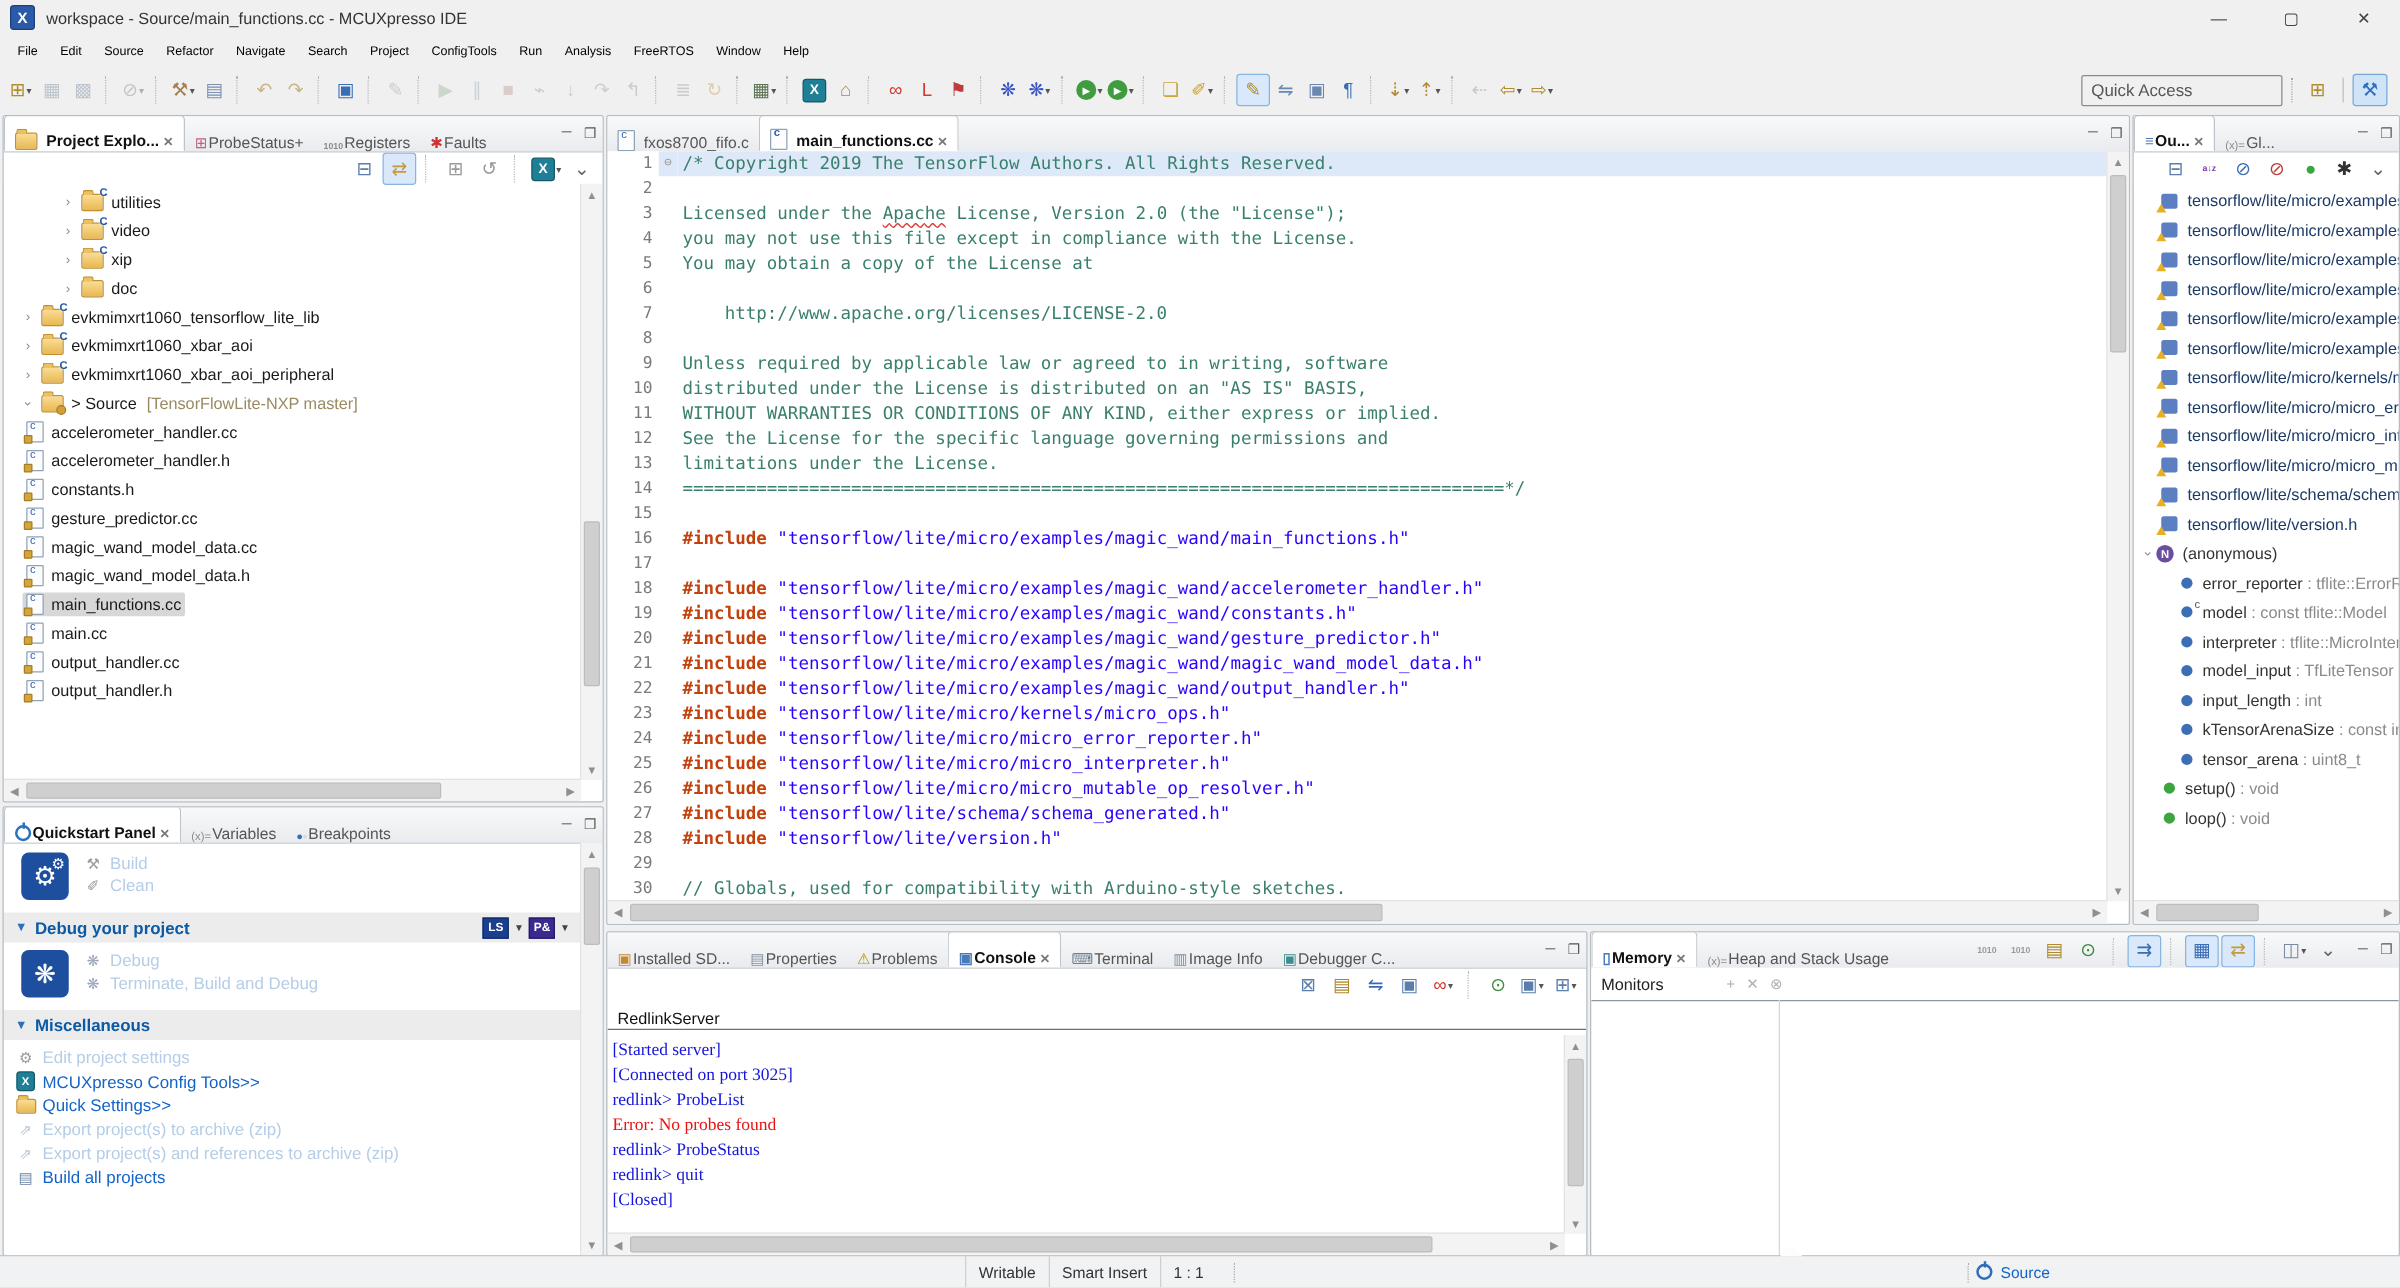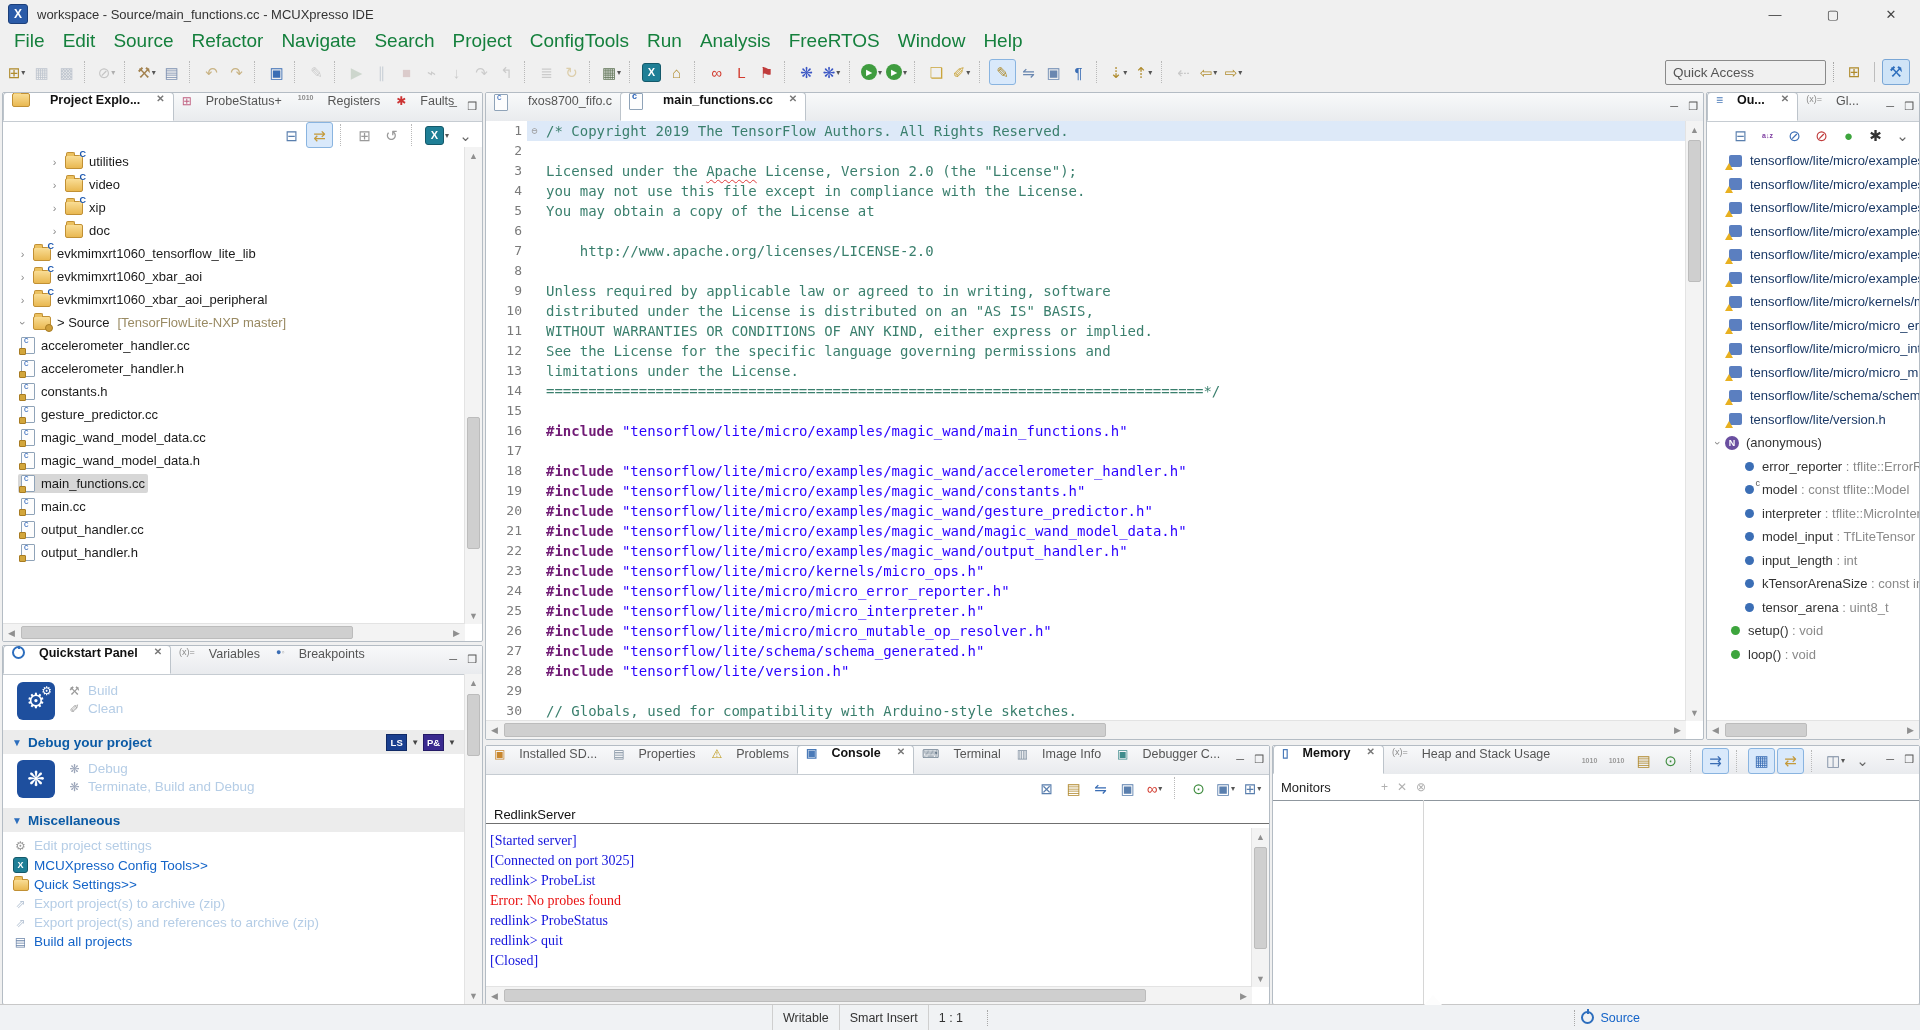--- a/index.html
+++ b/index.html
@@ -6,41 +6,41 @@
   #root{position:relative;width:1920px;height:1030px;background:#f0f0f0;overflow:hidden;
         font-family:"Liberation Sans",sans-serif;font-size:13px;color:#222;}
   
   .titlebar{position:absolute;left:0;top:0;right:0;height:28px;display:flex;align-items:center;padding-left:8px;background:#f0f0f0;}
   .xlogo{width:18px;height:18px;background:#2b5ba8;color:#fff;font-weight:bold;font-size:12px;display:flex;align-items:center;justify-content:center;border-radius:3px;border:1px solid #1c3f7a;flex:none;}
   .title-text{margin-left:9px;color:#333;font-size:13px;white-space:nowrap;}
   .wctl{margin-left:auto;display:flex;}
   .wbtn{width:58px;height:28px;display:flex;align-items:center;justify-content:center;color:#444;font-size:13px;}
   
   .menubar{position:absolute;top:28px;left:0;height:26px;display:flex;align-items:center;padding-left:5px;}
-  .menu-item{padding:3px 9px;color:#15803d;font-size:19px;white-space:nowrap;text-align:right;}
+  .menu-item{padding:3px 9px;color:#000000;font-size:10px;white-space:nowrap;text-align:right;}
   
   .toolbar{position:absolute;top:54px;left:0;right:0;height:36px;display:flex;align-items:center;padding-left:4px;}
   .tbtn{height:24px;min-width:21px;display:inline-flex;align-items:center;justify-content:center;padding:0 2px;border-radius:3px;}
   .tbtn .tg{font-size:15px;line-height:1;}
   .tbtn .tt{font-size:7px;letter-spacing:0;line-height:1;font-weight:bold;}
   .tbtn.dis{opacity:.42;}
   .tbtn .dd{font-size:8px;color:#555;margin-left:1px;}
   .tbtn.hl{background:#d9e9fb;border:1px solid #89b4e0;}
   .tsep{width:6px;height:22px;border-left:1px dotted #b9b9b9;margin:0 3px 0 5px;flex:none;}
   .runback{background:#3f9c3f;color:#fff;border-radius:50%;width:16px;height:16px;display:inline-flex;align-items:center;justify-content:center;font-size:8px;}
   .xbadge{width:17px;height:17px;background:#1f7f96;color:#fff;font-weight:bold;font-size:11px;display:inline-flex;align-items:center;justify-content:center;border-radius:3px;border:1px solid #14596a;}
   .tb-right{margin-left:auto;display:flex;align-items:center;padding-right:10px;gap:7px;}
   .qa-box{width:152px;height:23px;border:1px solid #8a8a8a;border-radius:2px;color:#555;font-size:13.5px;display:flex;align-items:center;padding-left:7px;background:transparent;}
   .persp{width:26px;height:24px;display:flex;align-items:center;justify-content:center;font-size:15px;border-radius:3px;}
   .persp.hl{background:#cfe4f7;border:1px solid #7aa7d6;}
   .vbar{width:1px;height:20px;background:#bdbdbd;}
   
   .panel{position:absolute;background:#fff;border:1px solid #b4bcc4;border-radius:2px;overflow:hidden;}
   .tabrow{position:relative;height:28px;display:flex;align-items:flex-end;background:linear-gradient(#f8f9fa,#e9ebee);border-bottom:1px solid #c6ccd2;}
-  .tab{height:27px;display:flex;align-items:flex-start;padding:0 8px;color:#555;font-size:12.5px;gap:14px;white-space:nowrap;}
+  .tab{height:27px;display:flex;align-items:flex-end;padding:0 8px;color:#555;font-size:12.5px;gap:1px;white-space:nowrap;}
   .tab.active{background:#fff;border:1px solid #bdc4cb;border-bottom-color:#fff;border-radius:4px 4px 0 0;color:#111;font-weight:bold;}
   .tab .close{color:#777;font-size:10px;margin-left:2px;}
   .minmax{position:absolute;right:5px;top:7px;display:flex;gap:10px;color:#555;font-size:11px;}
   .vtools{display:flex;justify-content:flex-end;align-items:center;height:26px;padding-right:4px;gap:2px;background:#fff;}
   
   .sb{position:absolute;background:#f3f3f3;}
   .sb-v{width:17px;border-left:1px solid #e3e3e3;}
   .sb-h{height:17px;border-top:1px solid #e3e3e3;}
   .sb-a{position:absolute;color:#8f8f8f;font-size:9px;width:17px;height:17px;display:flex;align-items:center;justify-content:center;}
   .sb-th{position:absolute;background:#cfcfcf;border:1px solid #bcbcbc;border-radius:2px;}
@@ -78,21 +78,21 @@
   .ddm{font-size:8px;color:#444;}
   .misc-list{padding:6px 0 0 10px;display:flex;flex-direction:column;gap:4px;}
   
   .ed-code{position:absolute;left:0;right:17px;top:28px;bottom:18px;background:#fff;overflow:hidden;
            font-family:"DejaVu Sans Mono","Liberation Mono",monospace;font-size:14px;line-height:20px;white-space:pre;}
   .cl{display:flex;height:20px;}
   .ln{width:36px;text-align:right;color:#7a7a7a;flex:none;padding-right:5px;font-size:13px;background:#fff;}
   .fold{width:15px;flex:none;color:#9a9a9a;font-size:10px;display:flex;align-items:center;justify-content:center;}
   .ct{flex:1;padding-left:4px;}
   .cl.cur .ct,.cl.cur .fold{background:#dde9f8;}
-  .cm{color:#3a7f6d;} .pp{color:#701a75;font-weight:bold;} .str{color:#2a00ff;}
+  .cm{color:#3a7f6d;} .pp{color:#c2410c;font-weight:bold;} .str{color:#2a00ff;}
   .sq{text-decoration:underline wavy #e03c3c 1px;text-underline-offset:3px;}
   
   .con-label{height:21px;display:flex;align-items:end;padding:0 0 1px 8px;font-size:13px;color:#111;border-bottom:1px solid #6f6f6f;background:#fff;}
   .con-body{position:absolute;left:0;right:17px;top:82px;bottom:17px;overflow:hidden;padding:3px 0 0 4px;
             font-family:Liberation Serif, serif;font-size:14px;line-height:20px;white-space:pre;}
   .con-line.blue{color:#1414dc;} .con-line.red{color:#e81313;}
   
   .mem-hdr{position:absolute;left:0;right:0;top:28px;height:26px;display:flex;align-items:center;border-bottom:1px solid #8f979e;background:#fff;padding-left:8px;gap:10px;}
   .mem-hdr .mlabel{font-size:13px;color:#222;width:90px;}
   .mem-ic{color:#b0b0b0;font-size:12px;}

